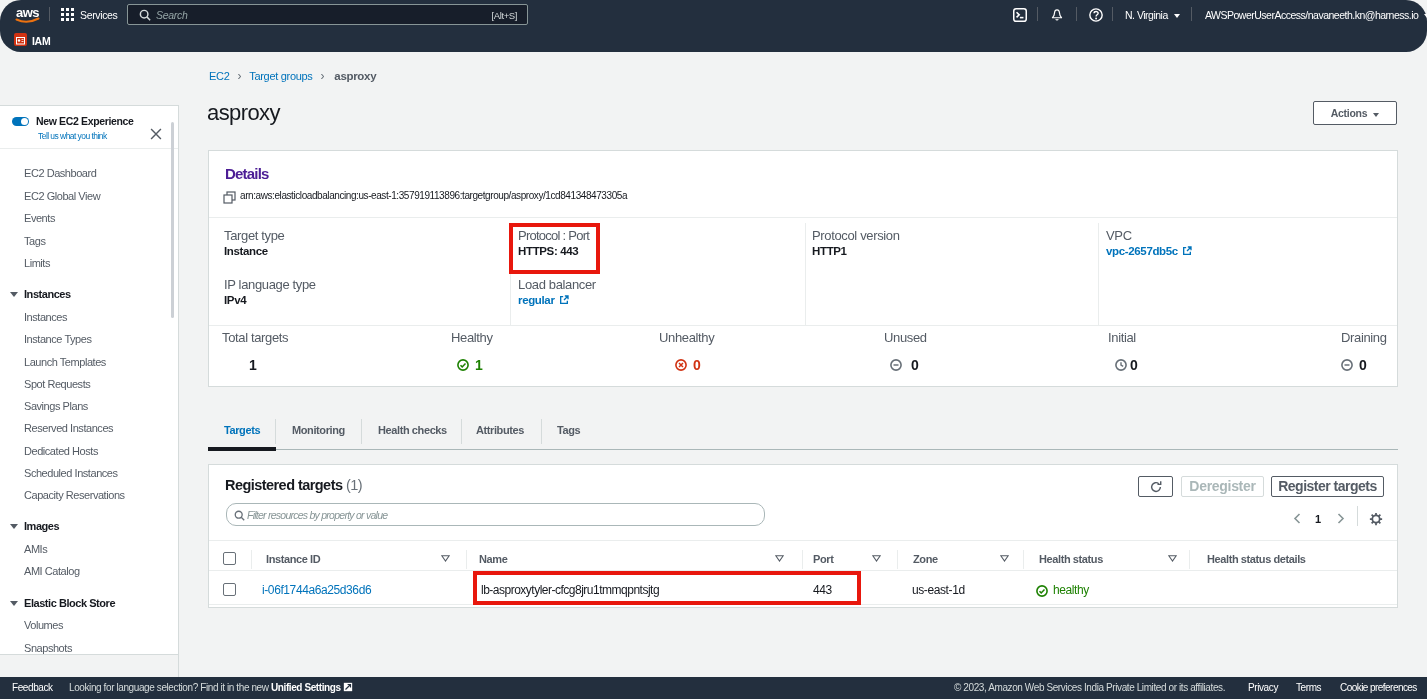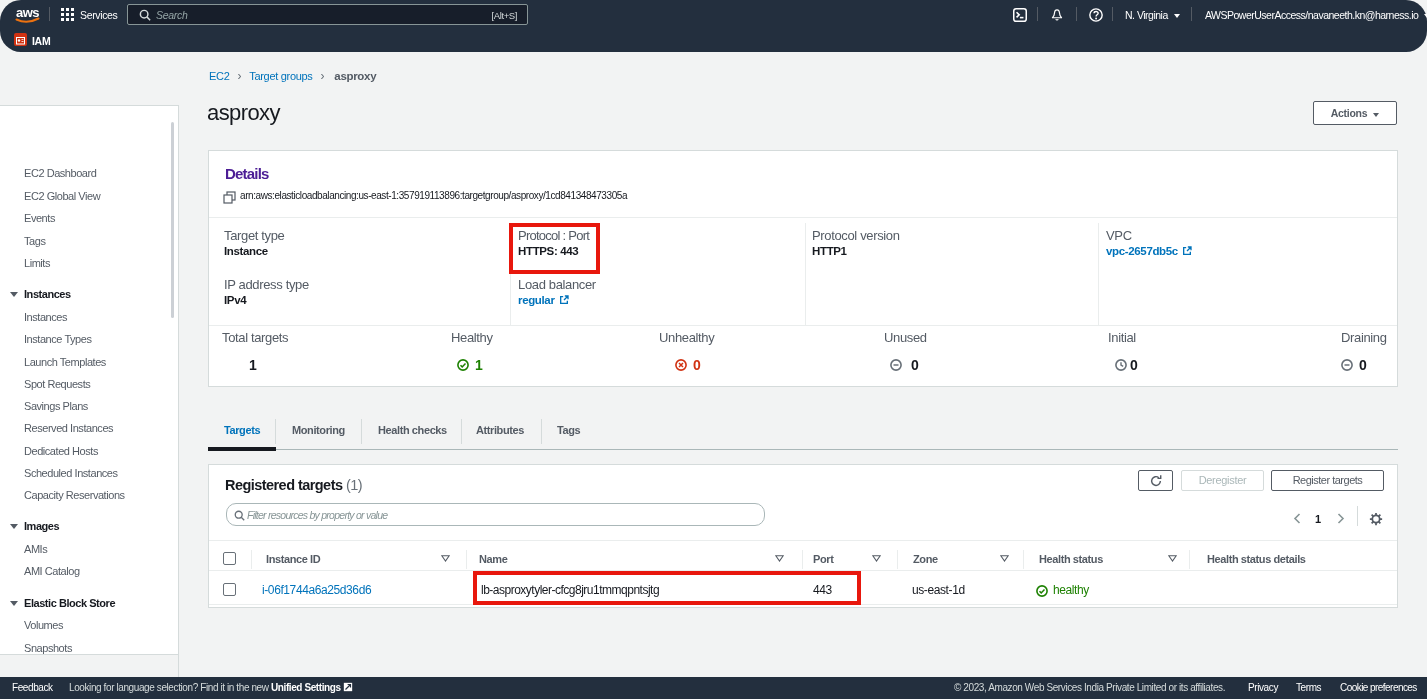--- a/index.html
+++ b/index.html
@@ -63,21 +63,21 @@
 #tabs { position:absolute; left:208px; top:413px; width:1190px; height:37px; }
 #tabs-line { position:absolute; left:208px; top:449px; width:1190px; height:1px; background:#aab7b8; }
 .tab { position:absolute; top:11px; font-size:11px; font-weight:bold; color:#545b64; letter-spacing:-0.4px; white-space:nowrap; }
 .tab-sep { position:absolute; top:6px; width:1px; height:25px; background:#d5dbdb; }
 #tab-active-line { position:absolute; left:208px; top:447px; width:68px; height:4px; background:#16191f; }
 
 
 #panel { position:absolute; left:208px; top:464px; width:1190px; height:144px; background:#ffffff; border:1px solid #d5dbdb; }
 #panel h3 { position:absolute; left:16px; top:12px; font-size:14.5px; color:#16191f; font-weight:bold; letter-spacing:-0.55px; white-space:nowrap; }
 #panel h3 .cnt { color:#687078; font-weight:400; }
-.pbtn { position:absolute; top:5px; height:21px; border-radius:2px; background:#fff; font-size:11px; font-weight:normal; text-align:center; line-height:19px; letter-spacing:-0.3px; }
+.pbtn { position:absolute; top:11px; height:21px; border-radius:2px; background:#fff; font-size:14px; font-weight:bold; text-align:center; line-height:19px; letter-spacing:-0.3px; }
 #refresh-btn { left:929px; width:35px; border:1px solid #545b64; }
 #dereg-btn { left:972px; width:83px; border:1px solid #d5dbdb; color:#aab7b8; }
 #reg-btn { left:1062px; width:113px; border:1px solid #545b64; color:#545b64; letter-spacing:-0.5px; }
 #filter { position:absolute; left:17px; top:38px; width:539px; height:23px; border:1px solid #aab7b8; border-radius:10px; background:#fff; }
 #filter .ph { position:absolute; left:20px; top:5px; font-style:italic; color:#879596; font-size:10.5px; letter-spacing:-0.75px; white-space:nowrap; }
 .pgchev { position:absolute; top:47px; font-size:12px; color:#687078; font-weight:bold; }
 #pg-num { position:absolute; left:1106px; top:48px; font-size:11px; color:#16191f; font-weight:bold; }
 #pg-sep { position:absolute; left:1148px; top:41px; width:1px; height:20px; background:#d5dbdb; }
 
 
@@ -149,20 +149,30 @@
   <div class="hdr-txt" style="left:1205px">AWSPowerUserAccess/navaneeth.kn@harness.io<span class="caret"></span></div>
   <div id="iamicon"><svg width="13" height="13" viewBox="0 0 13 13">
         <rect x="2.5" y="3.5" width="8" height="6.5" fill="none" stroke="#ffffff" stroke-width="1"></rect>
         <circle cx="5" cy="6.5" r="1.2" fill="#fff"></circle>
         <path d="M7.5 5.5 L9.5 5.5 M7.5 7.5 L9.5 7.5" stroke="#fff" stroke-width="0.8"></path>
       </svg></div>
   <div id="iamtxt">IAM</div>
 </div>
 
 <div id="sidebar">
+  <div id="toggle-row">
+    <div id="toggle">
+        <div class="knob"></div>
+      </div>
+    <div id="toggle-label">New EC2 Experience</div>
+    <div id="toggle-sub">Tell us what you think</div>
+    <svg id="sb-close" width="12" height="12" viewBox="0 0 11 11">
+        <path d="M1 1 L10 10 M10 1 L1 10" stroke="#545b64" stroke-width="1.3"></path>
+      </svg>
+  </div>
   <div id="sb-scroll"></div>
   <div class="sb-item" style="top:61px">EC2 Dashboard</div>
   <div class="sb-item" style="top:84px">EC2 Global View</div>
   <div class="sb-item" style="top:106px">Events</div>
   <div class="sb-item" style="top:129px">Tags</div>
   <div class="sb-item" style="top:151px">Limits</div>
   <div class="sb-tri" style="top:186px"></div>
   <div class="sb-head" style="top:182px">Instances</div>
   <div class="sb-item" style="top:205px">Instances</div>
   <div class="sb-item" style="top:227px">Instance Types</div>
@@ -193,21 +203,21 @@
   <svg style="position:absolute;left:14px;top:40px" width="13" height="13" viewBox="0 0 13 13">
       <rect x="4" y="1" width="8" height="8" fill="none" stroke="#545b64" stroke-width="1.2"></rect>
       <rect x="1" y="4" width="8" height="8" fill="#fff" stroke="#545b64" stroke-width="1.2"></rect>
     </svg>
   <div id="card-hr1"></div>
   <div class="vdiv" style="left:301px"></div>
   <div class="vdiv" style="left:596px"></div>
   <div class="vdiv" style="left:889px"></div>
   <div class="dlabel" style="left:15px;top:77px">Target type</div>
   <div class="dvalue" style="left:15px;top:94px">Instance</div>
-  <div class="dlabel" style="left:15px;top:126px">IP address type</div>
+  <div class="dlabel" style="left:15px;top:126px">IP language type</div>
   <div class="dvalue" style="left:15px;top:143px">IPv4</div>
   <div class="dlabel" style="left:309px;top:77px;letter-spacing:-0.75px;">Protocol : Port</div>
   <div class="dvalue" style="left:309px;top:94px">HTTPS: 443</div>
   <div class="dlabel" style="left:309px;top:126px">Load balancer</div>
   <div class="dvalue" style="left:309px;top:143px"><a class="dlink">regular</a><svg width="10" height="10" viewBox="0 0 12 12" style="margin-left:4px;vertical-align:-1px">
         <path d="M5 2 L2 2 L2 10 L10 10 L10 7" stroke="#0073bb" stroke-width="1.6" fill="none"></path>
         <path d="M7 1.2 L10.8 1.2 L10.8 5 M10.5 1.5 L6 6" stroke="#0073bb" stroke-width="1.6" fill="none"></path>
       </svg></div>
   <div class="dlabel" style="left:603px;top:77px">Protocol version</div>
   <div class="dvalue" style="left:603px;top:94px">HTTP1</div>

